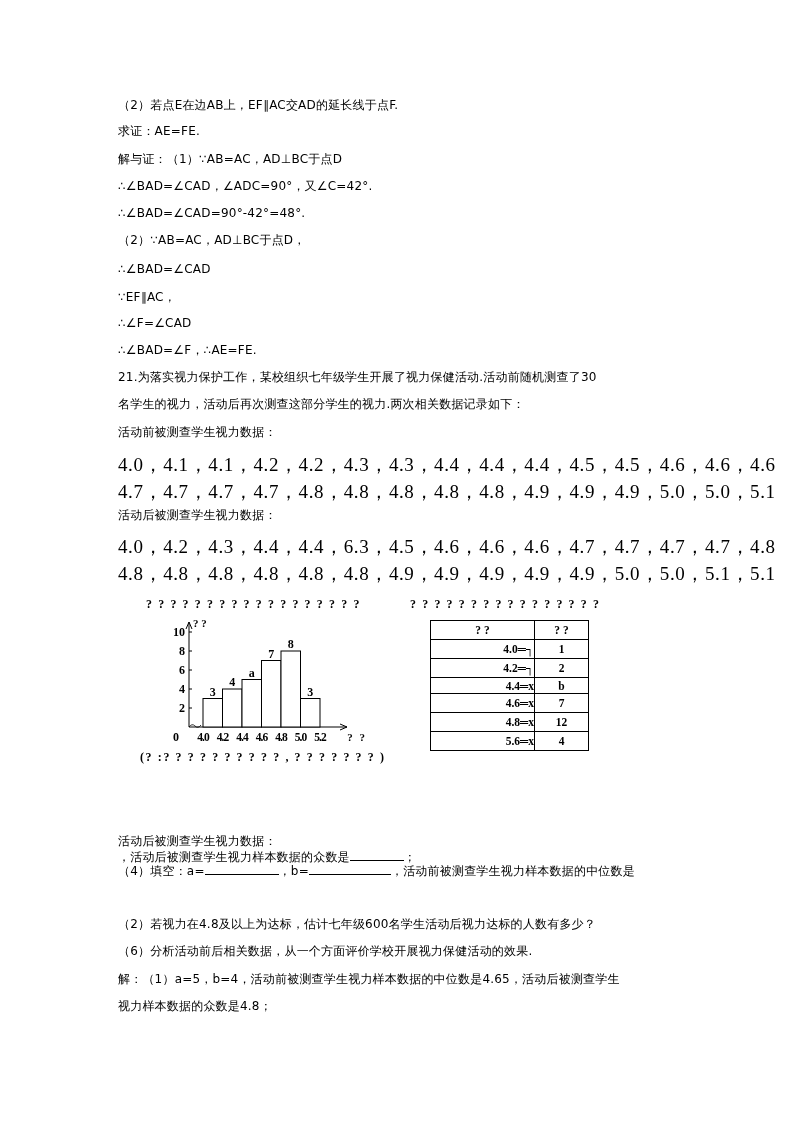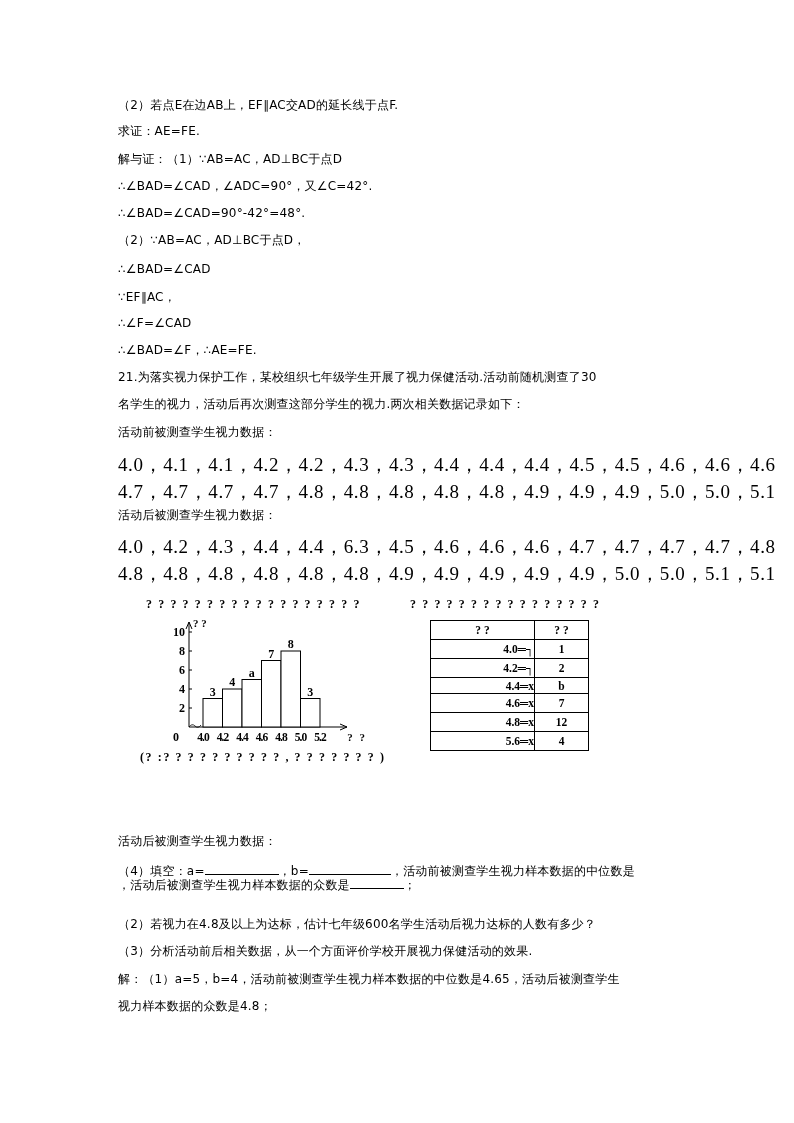--- a/index.html
+++ b/index.html
@@ -122,20 +122,20 @@
     <td class="cnt">4</td>
   </tr>
 </tbody>
   </table>
 
 <div>
   <div class="line" style="top:833px">活动后被测查学生视力数据：</div>
   <div class="line" style="top:861px">
     <span>（4）填空：a=</span><span class="blank" style="width:74px"></span><span>，b=</span><span class="blank" style="width:82px"></span><span>，活动前被测查学生视力样本数据的中位数是</span>
   </div>
-  <div class="line" style="top:875px">
+  <div class="line" style="top:847px">
     <span>，活动后被测查学生视力样本数据的众数是</span><span class="blank" style="width:54px"></span><span>；</span>
   </div>
   <div class="line" style="top:916px">（2）若视力在4.8及以上为达标，估计七年级600名学生活动后视力达标的人数有多少？</div>
-  <div class="line" style="top:943px">（3）分析活动前后相关数据，从一个方面评价学校开展视力保健活动的效果.</div>
+  <div class="line" style="top:943px">（6）分析活动前后相关数据，从一个方面评价学校开展视力保健活动的效果.</div>
   <div class="line" style="top:971px">解：（1）a=5，b=4，活动前被测查学生视力样本数据的中位数是4.65，活动后被测查学生</div>
   <div class="line" style="top:998px">视力样本数据的众数是4.8；</div>
 </div>
 
 </body></html>

